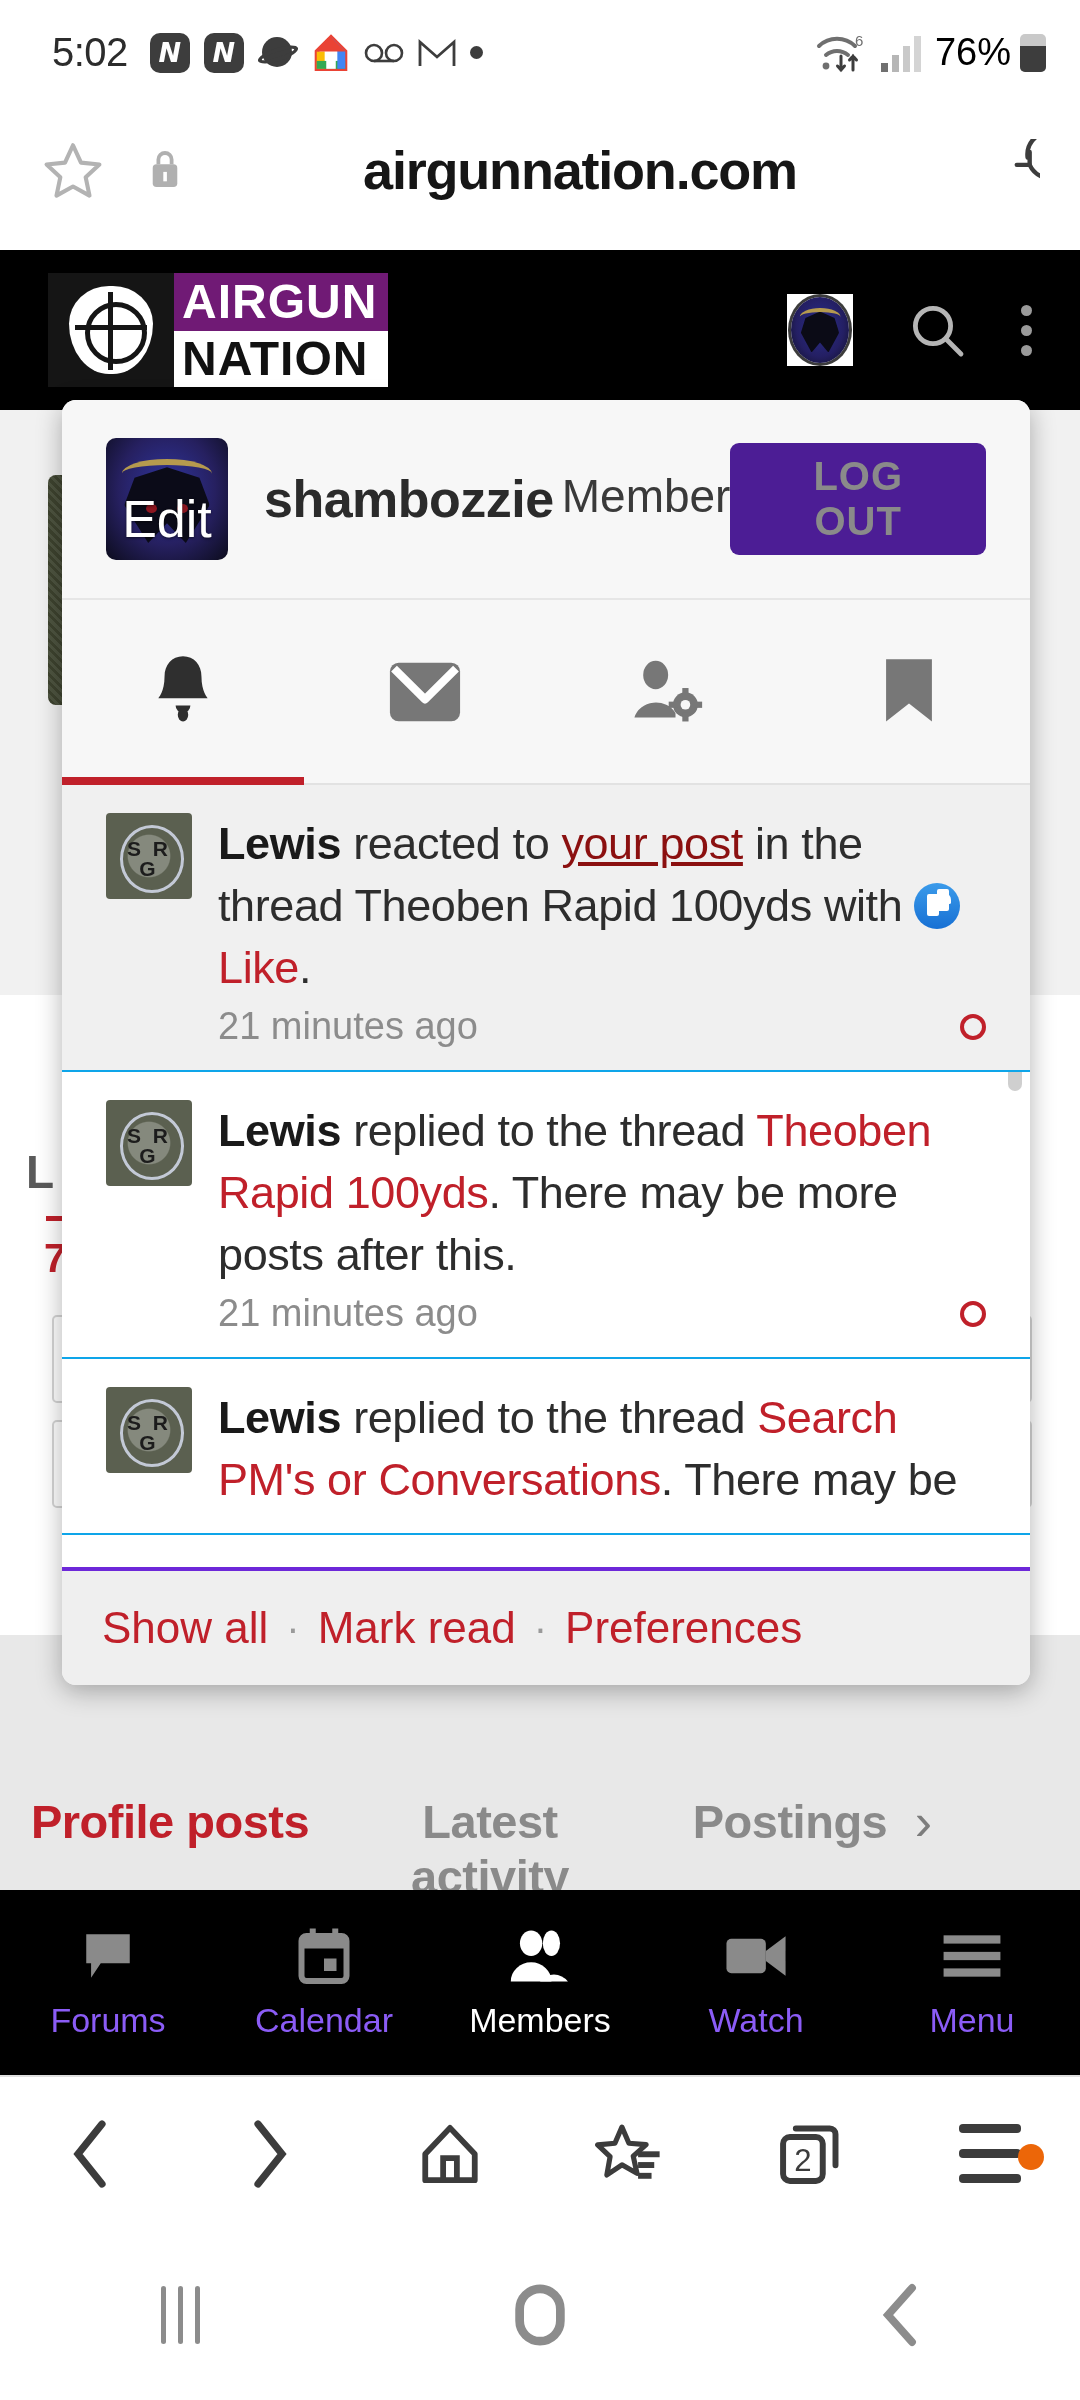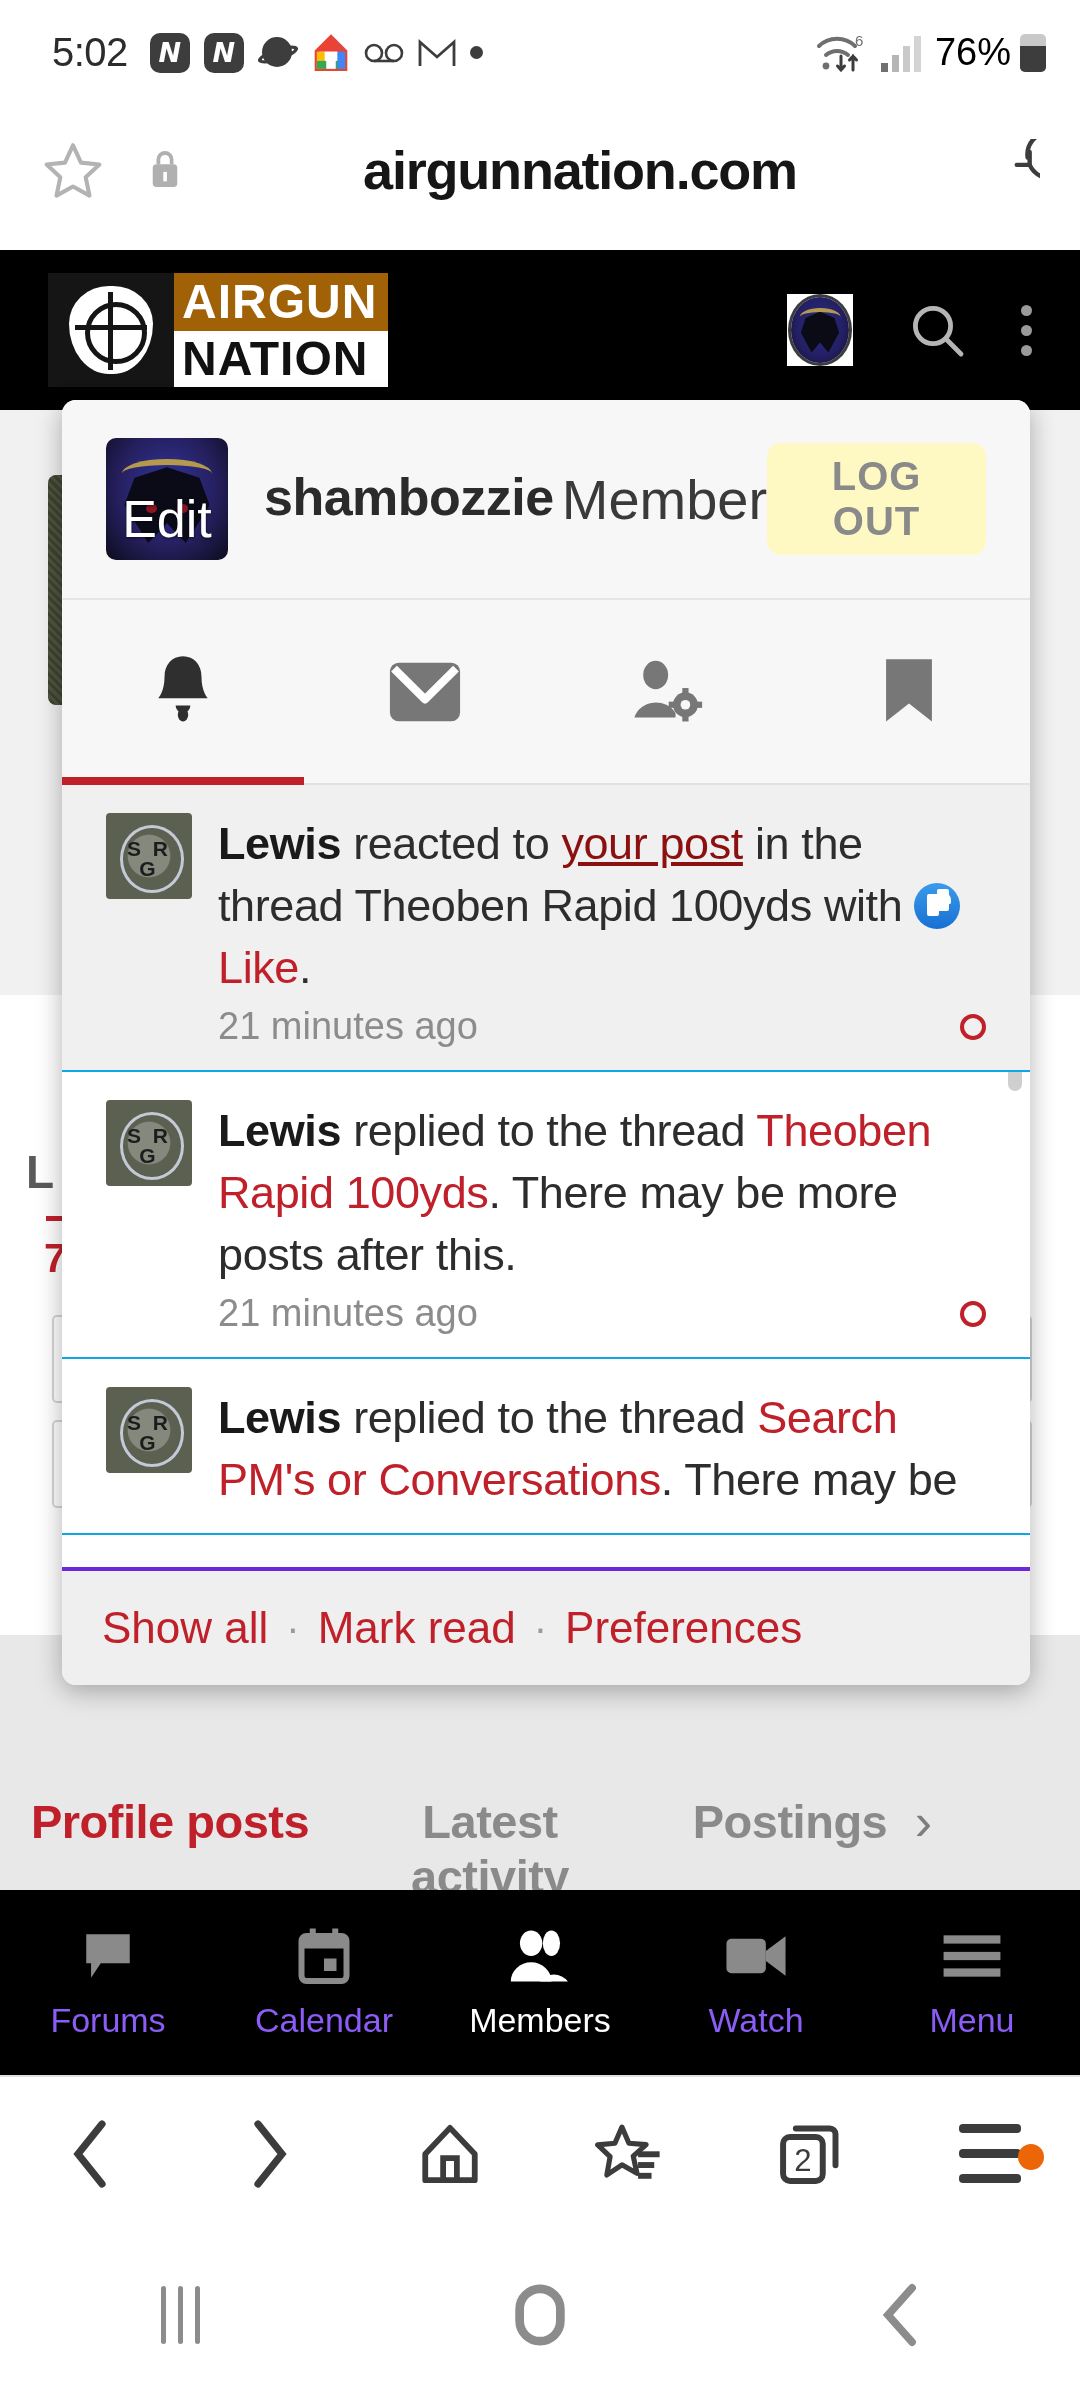--- a/index.html
+++ b/index.html
@@ -59,21 +59,21 @@
   .logo-mark{ width:126px;height:114px;background:#151515;display:flex;align-items:center;justify-content:center;position:relative;}
   .logo-circle{ width:84px;height:88px;border-radius:50% 50% 50% 50% / 45% 45% 60% 60%;background:#fff;position:relative;}
   .logo-circle::after{
     content:"";position:absolute;left:16px;top:16px;width:52px;height:52px;
     border:5px solid #151515;border-radius:50%;
   }
   .logo-cross-h{position:absolute;left:6px;top:39px;width:72px;height:5px;background:#151515;}
   .logo-cross-v{position:absolute;left:39px;top:6px;width:5px;height:78px;background:#151515;}
   .logo-words{ flex:1; display:flex;flex-direction:column;}
   .logo-airgun{
-    background:#a16207;color:#fff;font-weight:700;font-size:48px;line-height:58px;
+    background:#701a75;color:#fff;font-weight:700;font-size:48px;line-height:58px;
     padding-left:8px;letter-spacing:1px;font-family:"Liberation Sans",sans-serif;
   }
   .logo-nation{
     background:#fff;color:#111;font-weight:700;font-size:48px;line-height:56px;
     padding-left:8px;letter-spacing:1px;font-family:"Liberation Sans",sans-serif;
   }
   .hdr-right{ margin-left:auto;display:flex;align-items:center;gap:52px;}
   .hdr-avatar{
     width:66px;height:72px;background:#fff;display:flex;align-items:center;justify-content:center;
   }
@@ -187,25 +187,25 @@
   }
   .dd-avatar .eyeL,.dd-avatar .eyeR{position:absolute;top:54%;width:11px;height:9px;border-radius:50%;background:#8d1620;}
   .dd-avatar .eyeL{left:33%;} .dd-avatar .eyeR{right:33%;}
   .dd-avatar .edit{
     position:absolute;left:0;right:0;top:50%;transform:translateY(-12%);
     text-align:center;color:#fff;font-size:52px;font-weight:400;
     text-shadow:0 1px 3px rgba(0,0,0,.6);line-height:1;
   }
   .dd-names{margin-left:36px;display:flex;flex-direction:row;gap:8px;}
   .dd-username{font-size:52px;font-weight:700;color:#2b2b2b;letter-spacing:-.5px;}
-  .dd-usertitle{font-size:56px;color:#3a3a3a;font-weight:400;}
+  .dd-usertitle{font-size:46px;color:#3a3a3a;font-weight:400;}
   .dd-logout{
-    margin-left:auto;background:#fef9c3;color:#8a8a8a;border:none;
+    margin-left:auto;background:#4c1d95;color:#8a8a8a;border:none;
     font-size:40px;font-weight:700;letter-spacing:1px;
-    padding:0 34px;height:112px;border-radius:14px;font-family:"Liberation Sans",sans-serif;
+    padding:0 34px;height:112px;border-radius:9px;font-family:"Liberation Sans",sans-serif;
   }
 
   .dd-tabs{
     height:185px;display:flex;align-items:center;background:#f7f7f7;position:relative;
     border-bottom:2px solid #e2e2e2;
   }
   .dd-tab{flex:1;display:flex;align-items:center;justify-content:center;height:100%;}
   .dd-tab.sel{position:relative;}
   .dd-tab.sel::after{
     content:"";position:absolute;left:0;right:0;bottom:-2px;height:8px;background:#c0202a;

